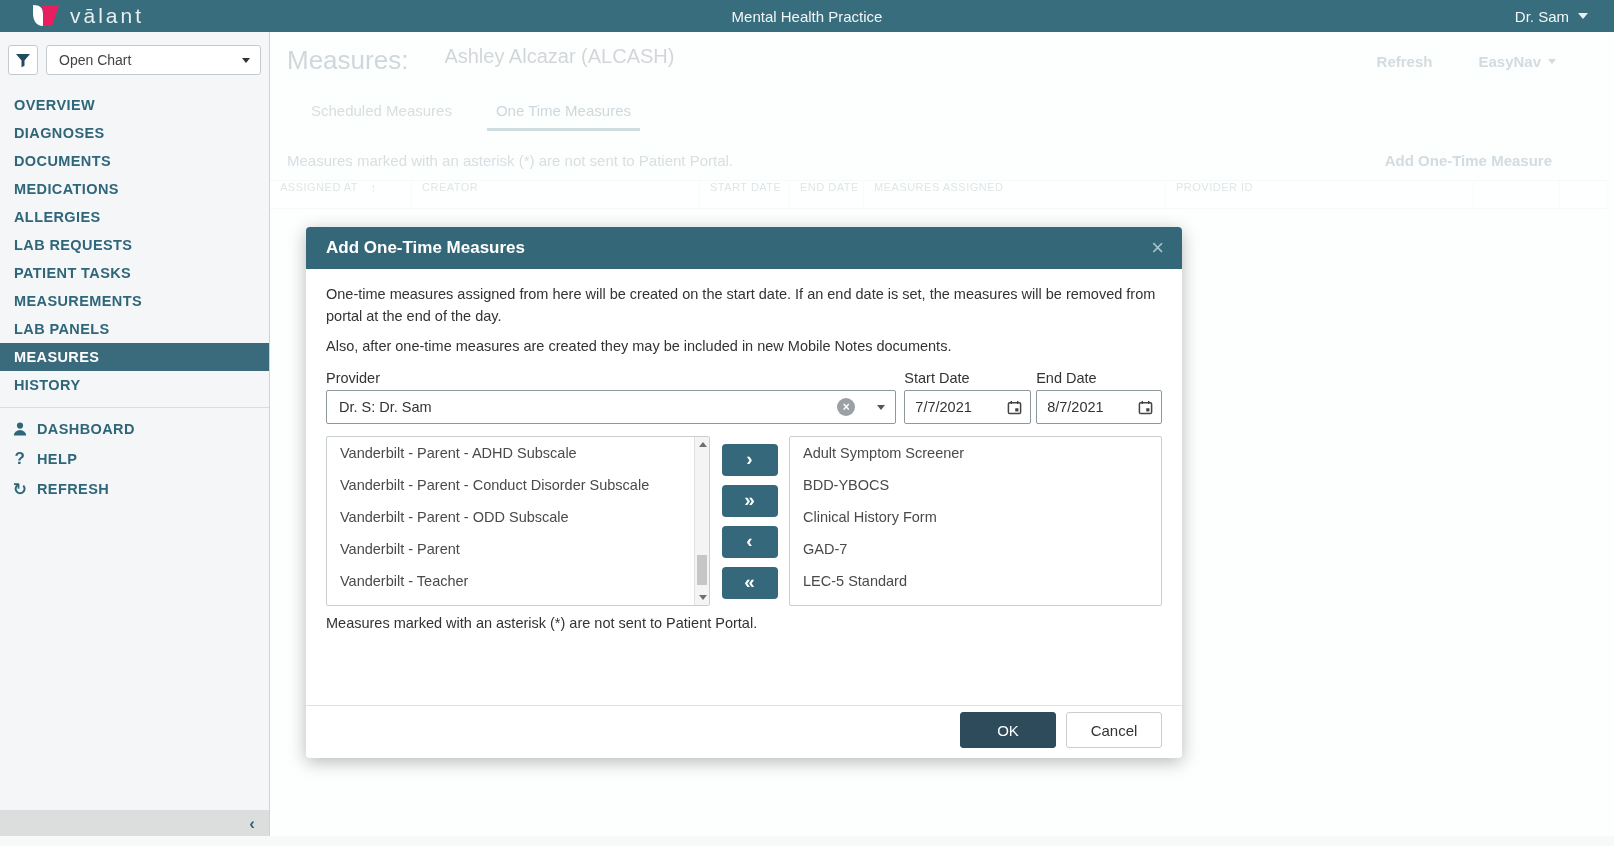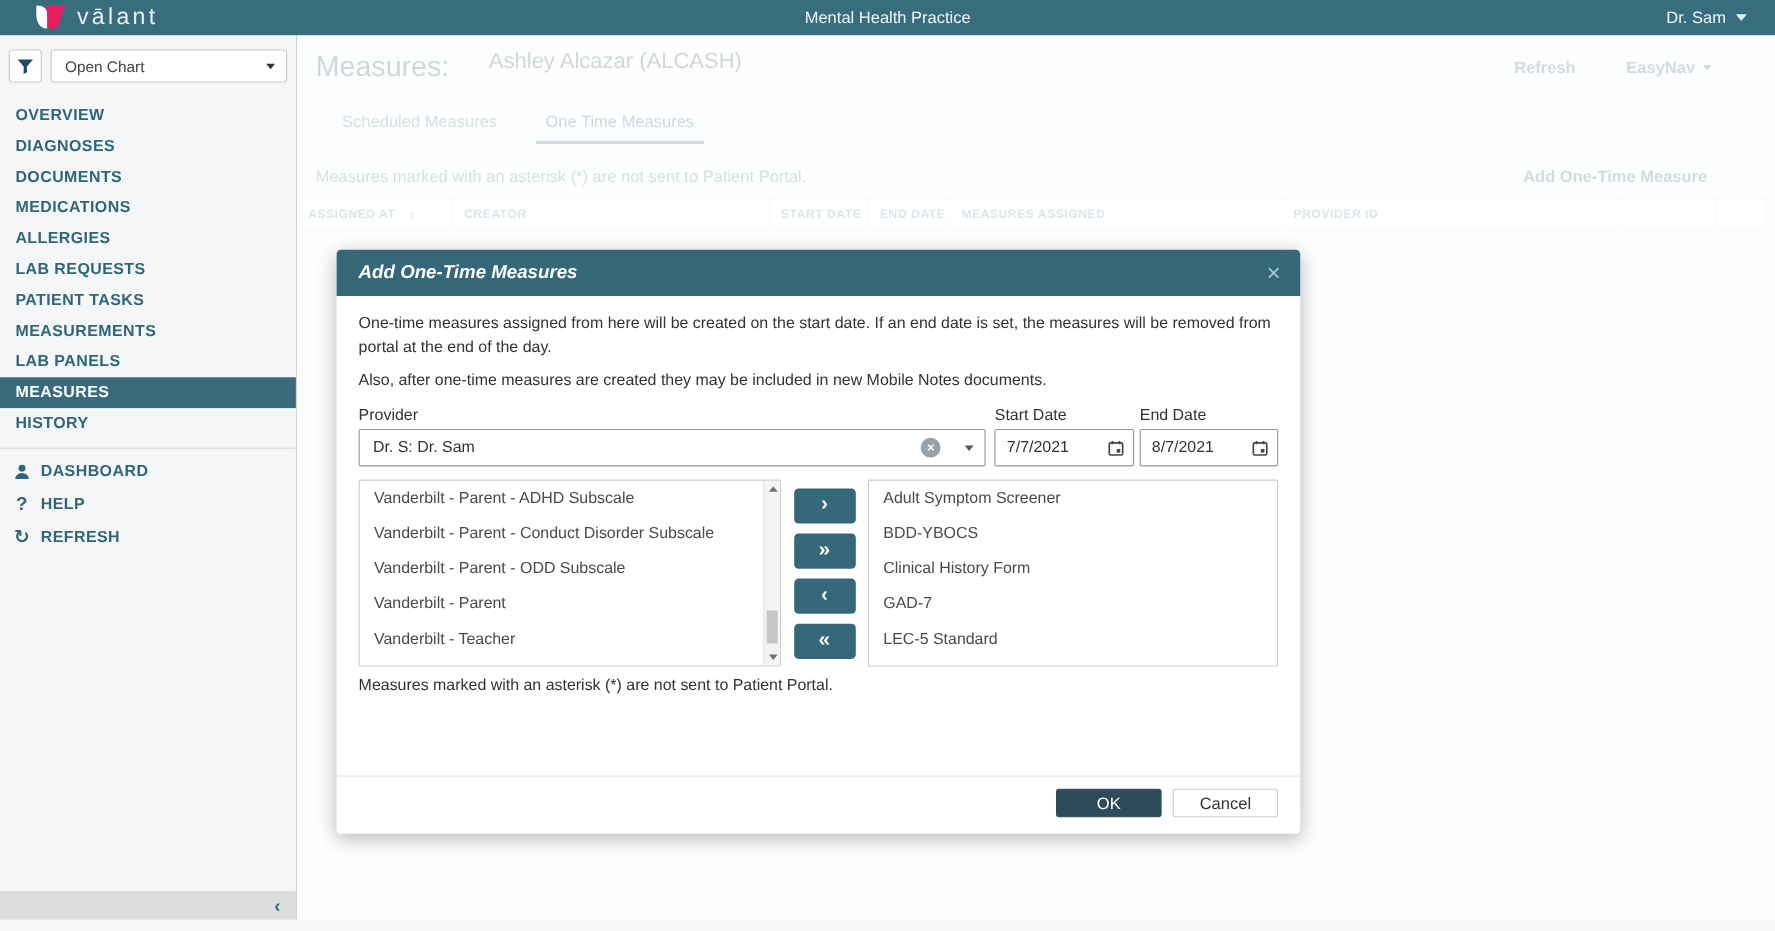--- a/index.html
+++ b/index.html
@@ -56,33 +56,33 @@
     margin-top:8px; font-size:15px; font-weight:700; color:#5d7e8b; }
   .easynav { display:flex; align-items:center; gap:7px; cursor:pointer; }
   .easynav .caret-down { border-top-color:#5d7e8b; border-left-width:4px; border-right-width:4px; border-top-width:5px; }
   .tabs-row { display:flex; gap:26px; margin:26px 0 0 32px; }
   .tab { font-size:15px; color:#6b8894; padding:0 9px 9px 9px; cursor:pointer; }
   .tab.active { color:#4a7380; border-bottom:3px solid #54808f; }
   .note-row { display:flex; margin-top:21px; padding:0 62px 0 17px; font-size:15px; color:#6f8b96; }
   .add-link { margin-left:auto; font-weight:700; color:#5d7e8b; cursor:pointer; }
   .grid-head { display:flex; margin-top:11px; height:29px; background:#fcfdfd;
     border-top:1px solid #e3e8ea; border-bottom:1px solid #e3e8ea; width:1337px; }
-  .gh-cell { display:flex; align-items:center; padding:0 10px; font-size:11px; font-weight:700;
+  .gh-cell { display:flex; align-items:flex-start; padding:0 10px; font-size:11px; font-weight:400;
     letter-spacing:.5px; color:#8aa0aa; border-right:1px solid #e8ecee; overflow:hidden;
     white-space:nowrap; cursor:pointer; }
   .sort-arrow { margin-left:12px; font-size:12px; color:#7e98a4; }
 
   
   .overlay { position:absolute; inset:0; background:rgba(255,255,255,.72); z-index:5; }
 
   
   .modal { position:absolute; left:36px; top:195px; width:876px; height:531px;
     background:#fff; border-radius:4px; box-shadow:0 4px 18px rgba(0,0,0,.28); z-index:10; }
   .modal-header { height:42px; background:#346879; border-radius:4px 4px 0 0; display:flex;
-    align-items:center; padding:0 18px 0 20px;font-style:italic; }
+    align-items:center; padding:0 18px 0 20px; }
   .modal-title { font-size:17px; font-weight:700; color:#fff; }
   .modal-close { margin-left:auto; font-size:22px; color:#a9c3cc; cursor:pointer; line-height:1; }
   .modal-body { padding:15px 20px 0 20px; }
   .modal-p { font-size:14.5px; color:#333; line-height:1.5; margin-bottom:8px; }
   .modal-p.second { margin-bottom:13px; }
   .form-row { display:flex; }
   .field-label { font-size:14.5px; color:#333; margin-bottom:4px; }
   .provider-col { width:571px; }
   .select-box { height:34px; border:1px solid #8e999e; border-radius:2px; display:flex;
     align-items:center; padding:0 10px 0 12px; font-size:14.5px; color:#333; background:#fff; cursor:pointer; }
@@ -116,21 +116,21 @@
     background:#c6c6c6; cursor:grab; }
   .transfer-col { width:79px; display:flex; flex-direction:column; align-items:center;
     padding-top:8px; gap:9px; }
   .transfer-btn { width:56px; height:32px; background:#34687a; border:none; border-radius:4px;
     color:#fff; font-size:19px; font-weight:700; line-height:26px; cursor:pointer;
     display:flex; align-items:center; justify-content:center; padding-bottom:3px; }
   .modal-note { margin-top:9px; font-size:14.5px; color:#333; }
   .modal-footer { position:absolute; left:0; right:0; bottom:0; height:53px;
     border-top:1px solid #dfe3e5; display:flex; align-items:center; justify-content:flex-end;
     gap:10px; padding:0 20px 4px 20px; }
-  .btn { width:96px; height:26px; border-radius:3px; font-size:15px; cursor:pointer;
+  .btn { width:96px; height:36px; border-radius:3px; font-size:15px; cursor:pointer;
     display:flex; align-items:center; justify-content:center;
     font-family:"Liberation Sans",sans-serif; }
   .btn-ok { background:#2d4b5a; color:#fff; border:1px solid #2d4b5a; }
   .btn-cancel { background:#fff; color:#333; border:1px solid #c9ced1; }
 </style>
 </head>
 <body>
 
 <div class="topbar">
   <div class="logo-wrap">

